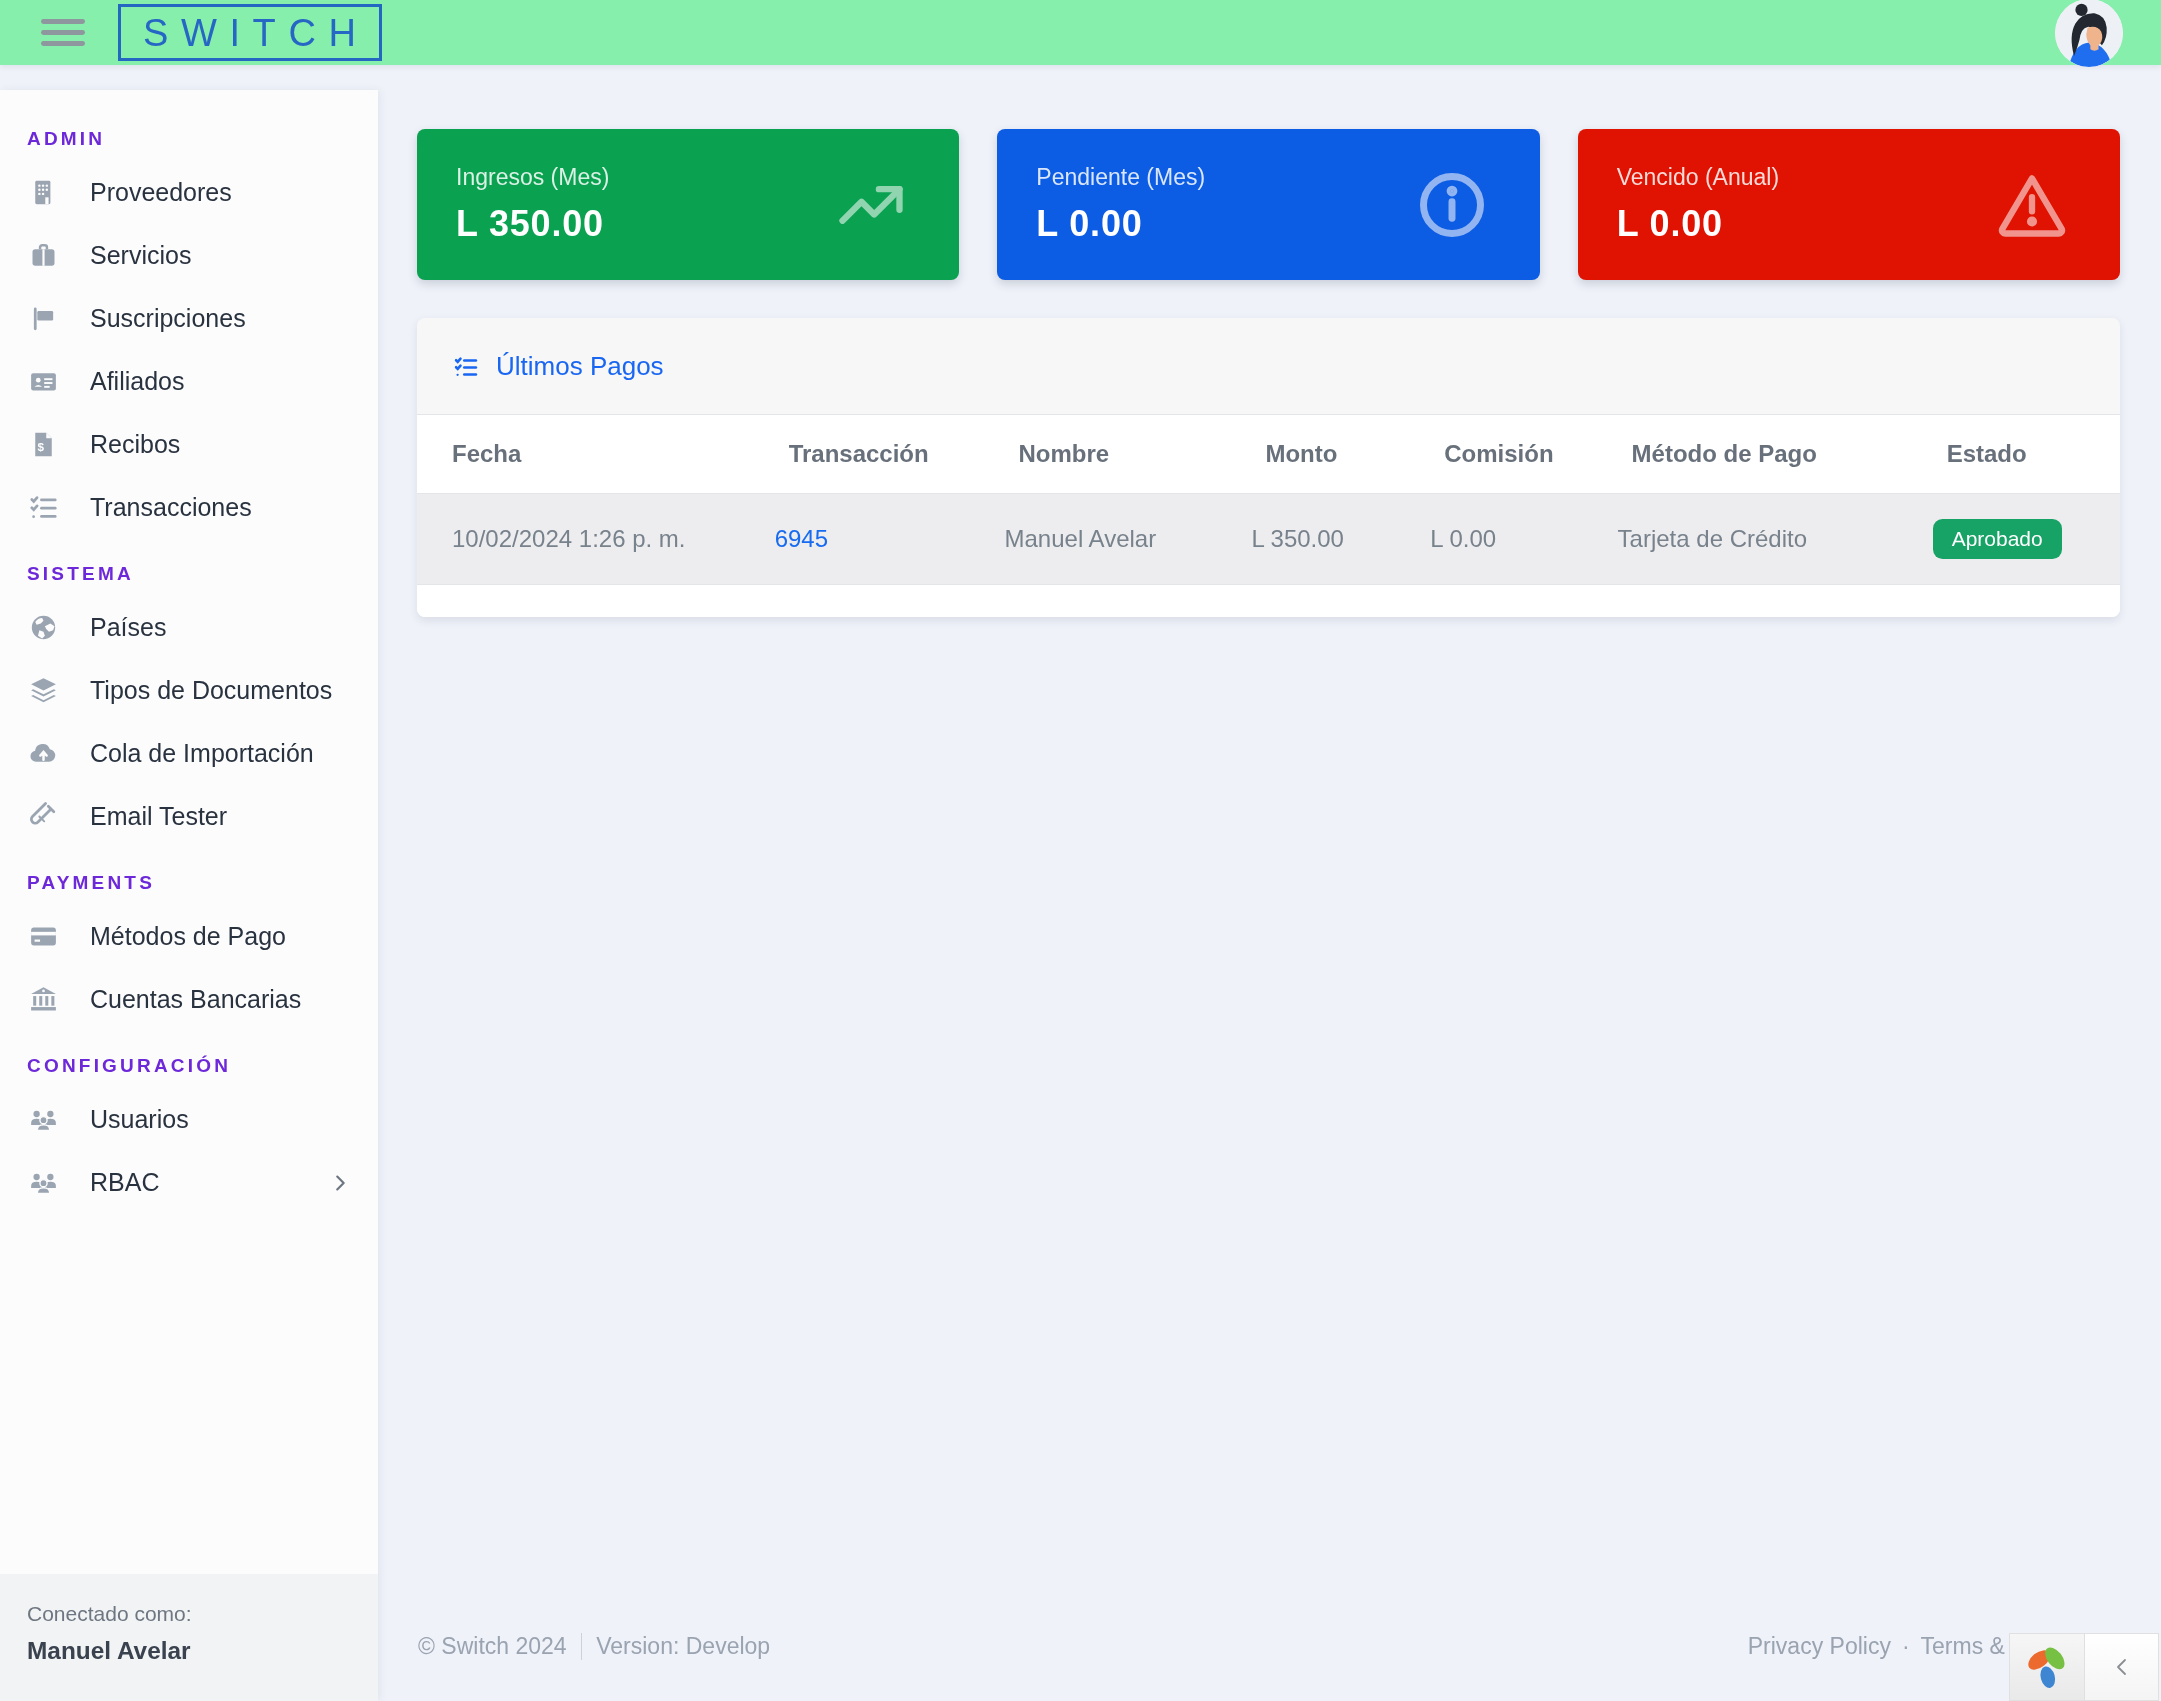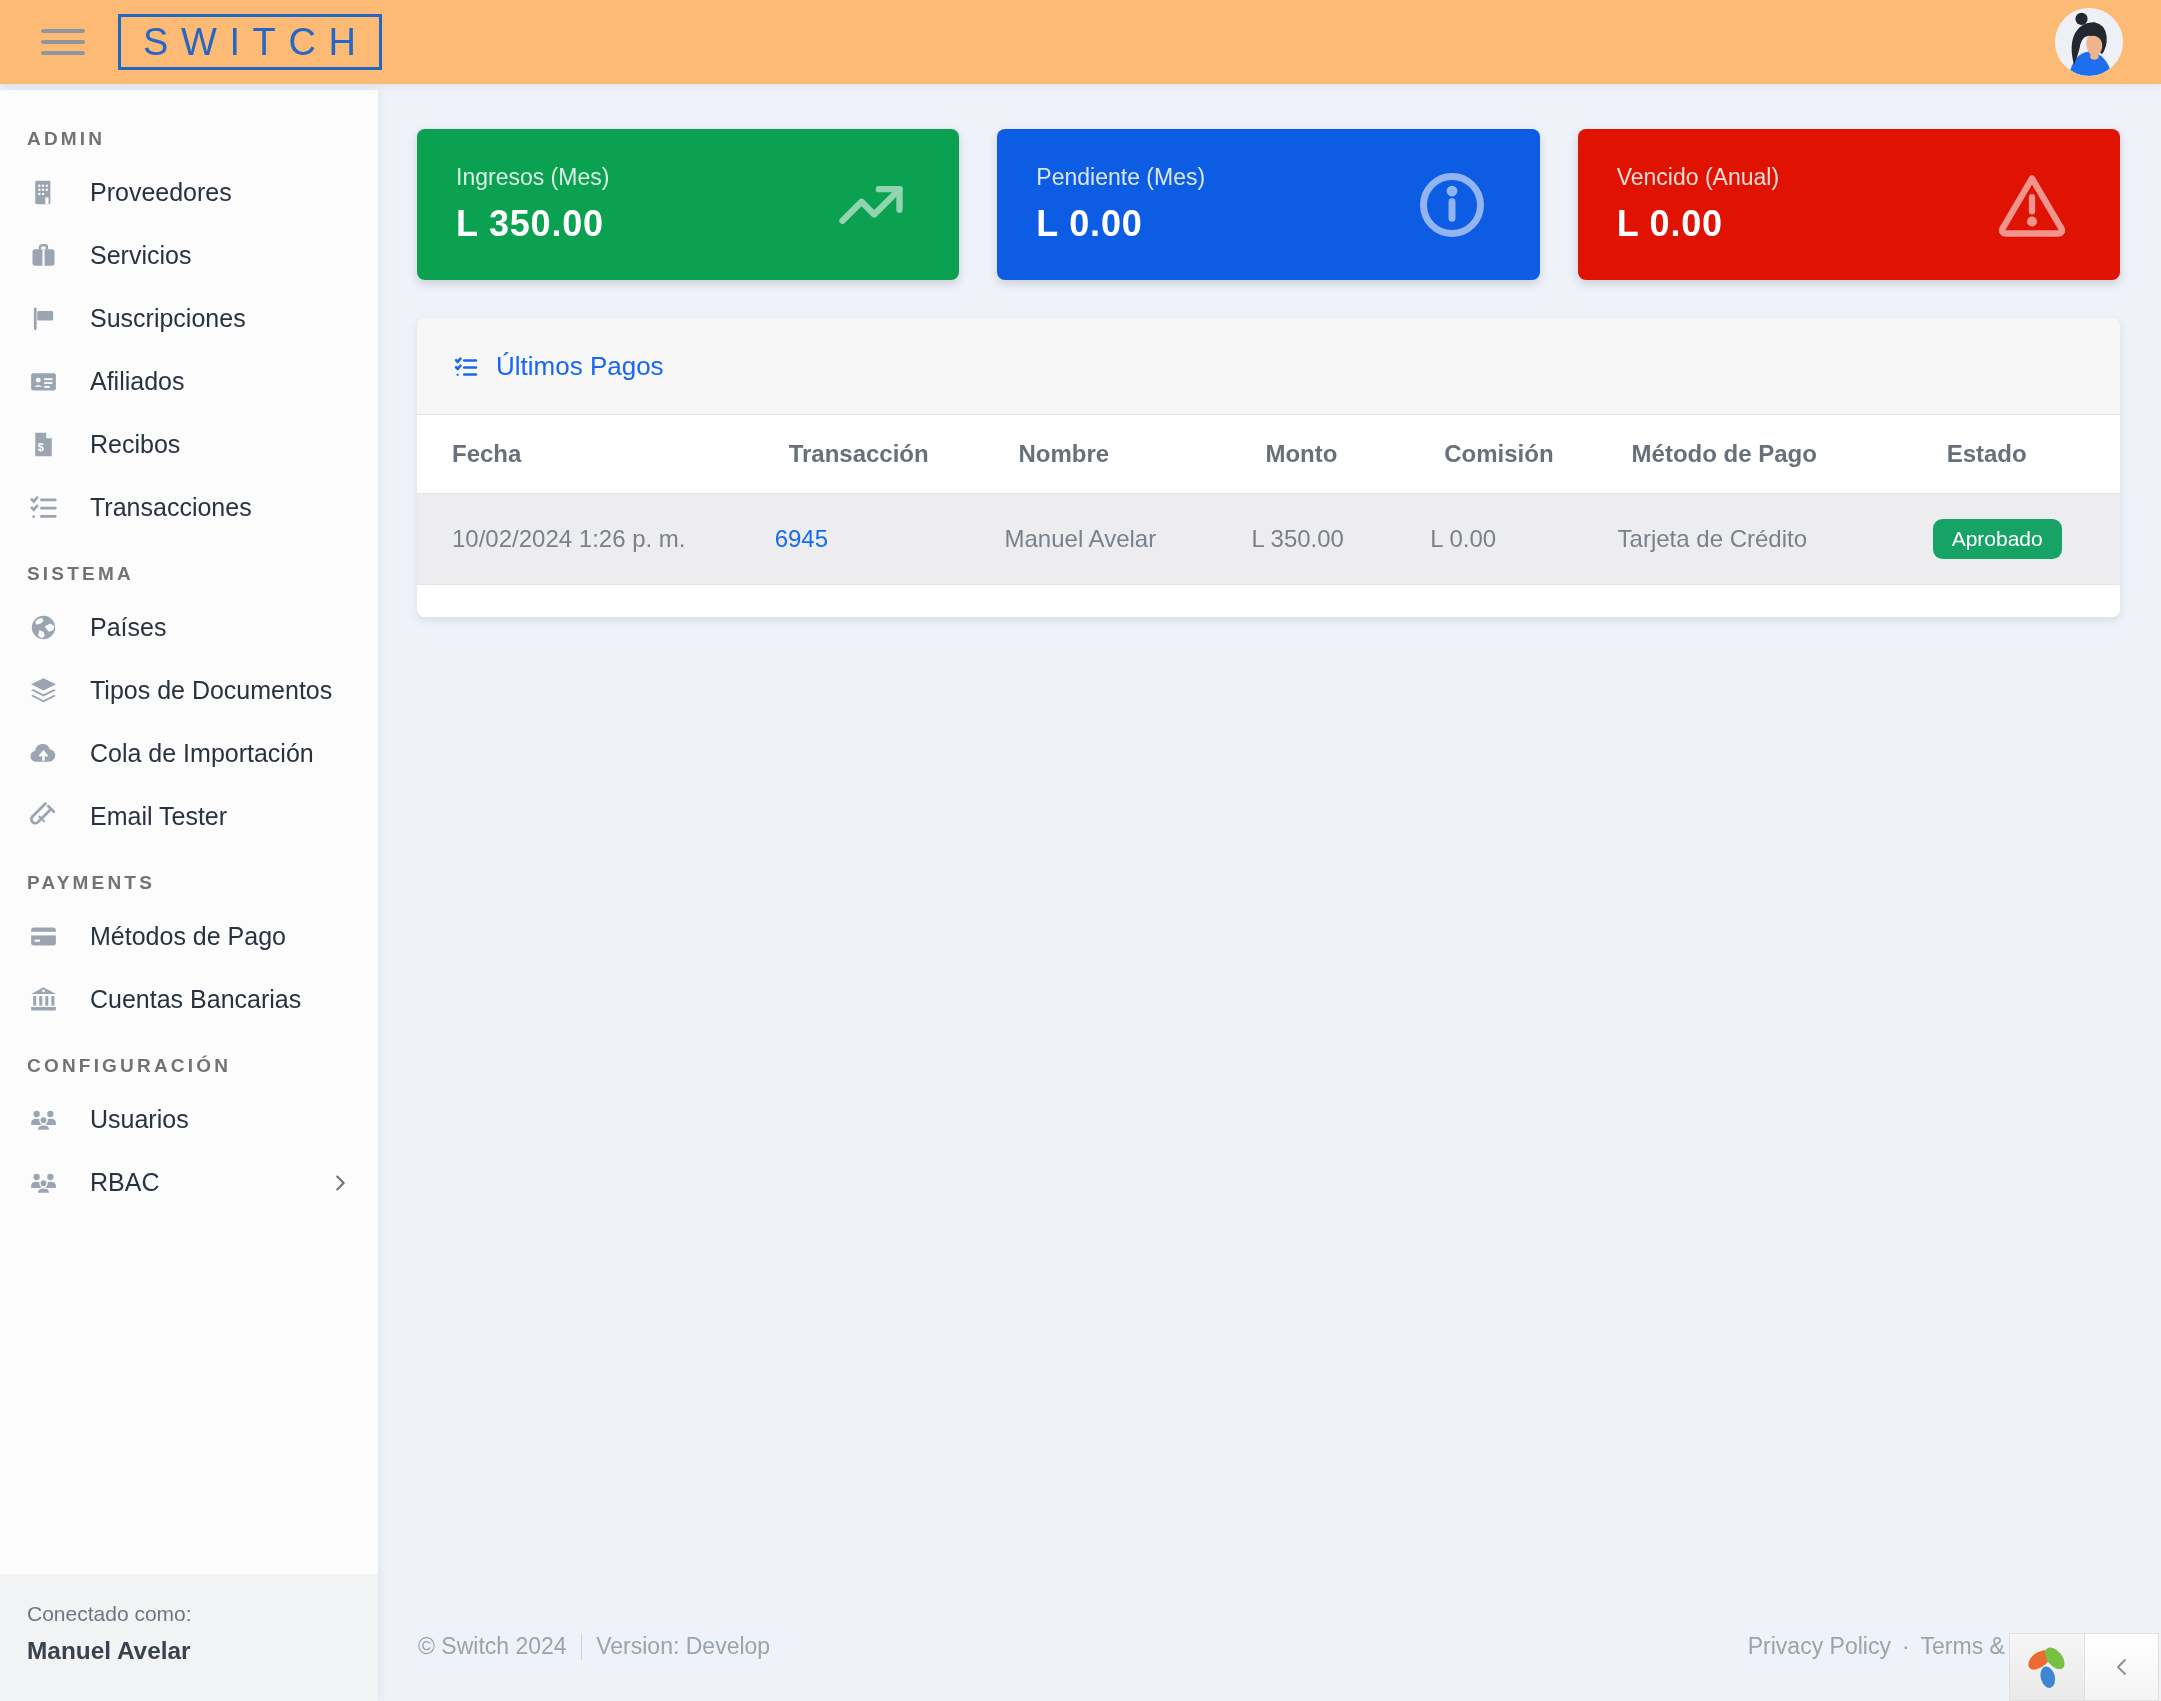--- a/index.html
+++ b/index.html
@@ -6,22 +6,22 @@
   html,body { width:2161px; height:1701px; }
   body {
     font-family:"Liberation Sans", sans-serif;
     background:#eff2f9;
     position:relative;
     overflow:hidden;
     color:#2a3442;
   }
   
   .topbar {
-    position:absolute; top:0; left:0; width:2161px; height:84px;
-    background:#fdba74; display:flex; align-items:center;
+    position:absolute; top:0; left:0; width:2161px; height:65px;
+    background:#86efac; display:flex; align-items:center;
     box-shadow:0 1.6px 6.3px rgba(40,50,70,.10); z-index:30;
   }
   .hamburger { margin-left:41px; width:44px; cursor:pointer; }
   .hamburger span { display:block; height:4.7px; background:#8f979e; border-radius:2.4px; margin:6.3px 0; }
   .logo-box {
     margin-left:33px; border:3.2px solid #2467c2; color:#2666c4;
     font-size:38px; letter-spacing:12.6px; font-weight:500;
     padding:6.3px 11px 6.3px 22px; line-height:1; cursor:pointer;
   }
   .avatar {
@@ -32,21 +32,21 @@
   .avatar svg { width:100%; height:100%; display:block; }
   
   .sidebar {
     position:absolute; top:90px; left:0; bottom:0; width:378px;
     background:#fcfcfd; box-shadow:2.4px 0 8px rgba(40,50,70,.07);
     display:flex; flex-direction:column; z-index:20;
   }
   .sidebar-nav { flex:1; padding-top:27px; overflow:hidden; }
   .section-label {
     padding:0 27px; margin:24px 0 11px; font-size:19px; font-weight:bold;
-    color:#737373; letter-spacing:3.2px;
+    color:#6d28d9; letter-spacing:3.2px;
   }
   .section-label:first-child { margin-top:11px; }
   .nav-item {
     display:flex; align-items:center; padding:15px 27px; cursor:pointer;
   }
   .nav-icon { width:33px; height:33px; flex:0 0 33px; margin-right:30px; }
   .nav-icon svg { width:33px; height:33px; display:block; }
   .nav-label { font-size:25px; color:#29323f; }
   .nav-chevron { margin-left:auto; width:22px; height:22px; }
   .nav-chevron svg { width:22px; height:22px; display:block; }

